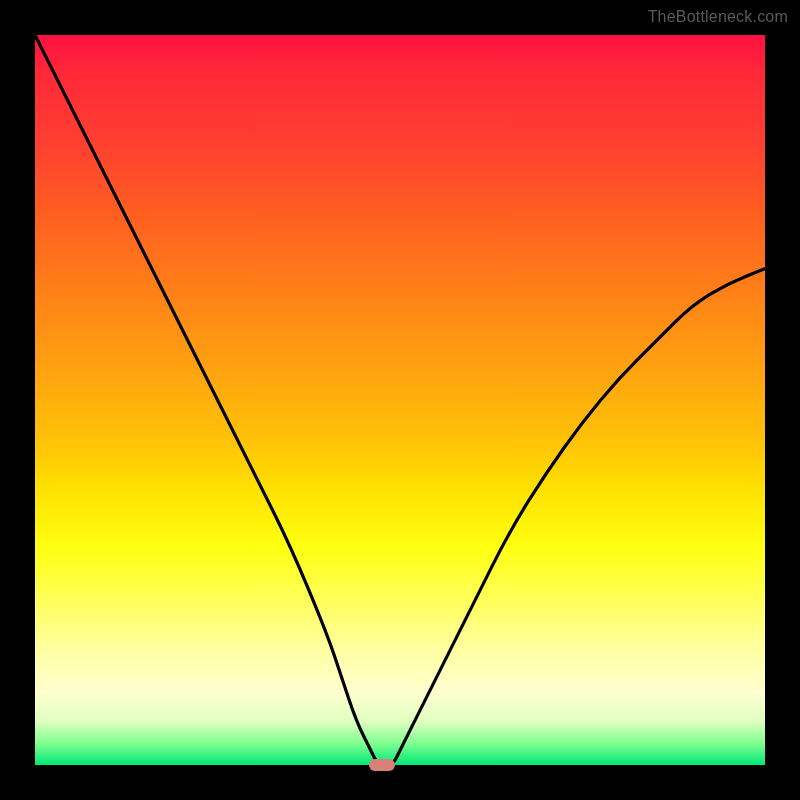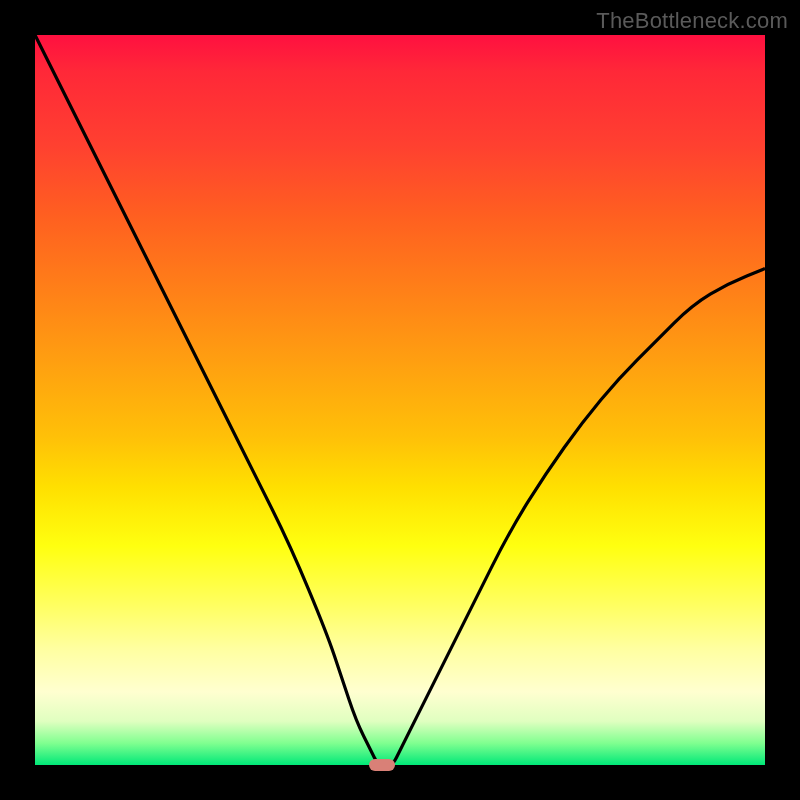--- a/index.html
+++ b/index.html
@@ -35,21 +35,21 @@
       #e0ffc0 94%,
       #80ff90 97%,
       #00e878 100%
     );
   }
   .watermark {
     position: absolute;
     top: 8px;
     right: 12px;
     font-family: Arial, Helvetica, sans-serif;
-    font-size: 22px;
+    font-size: 16px;
     color: #5a5a5a;
     font-weight: 500;
     letter-spacing: 0.2px;
   }
   .curve-svg {
     position: absolute;
     left: 35px;
     top: 35px;
     width: 730px;
     height: 730px;

